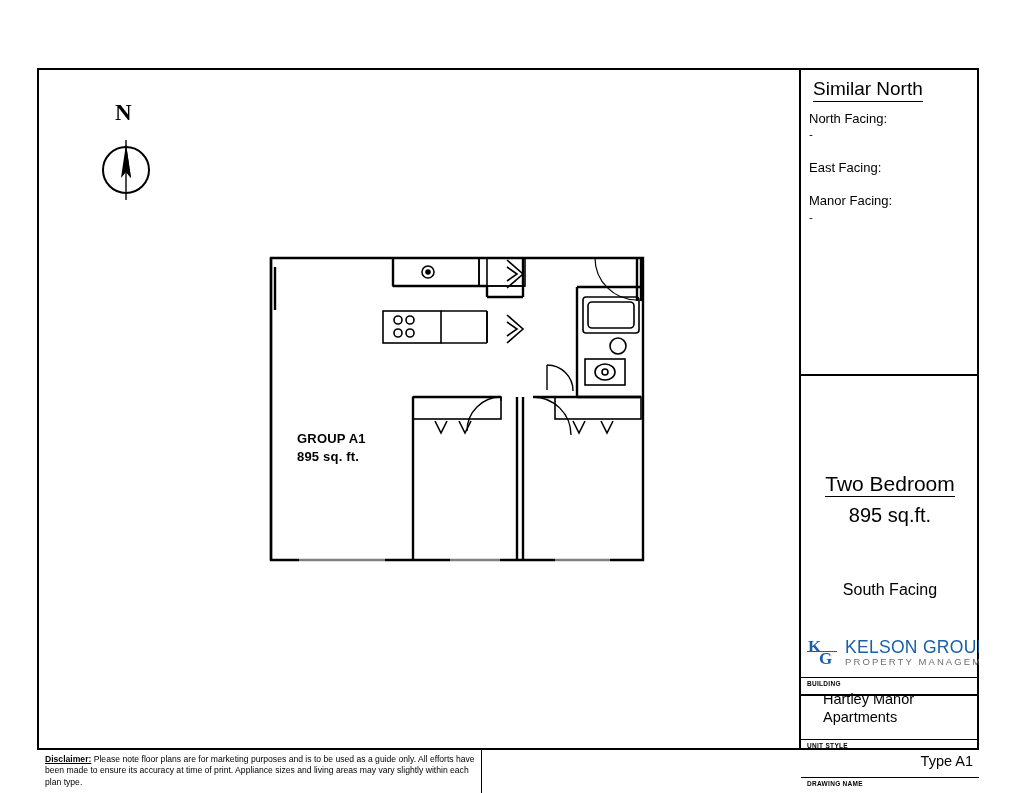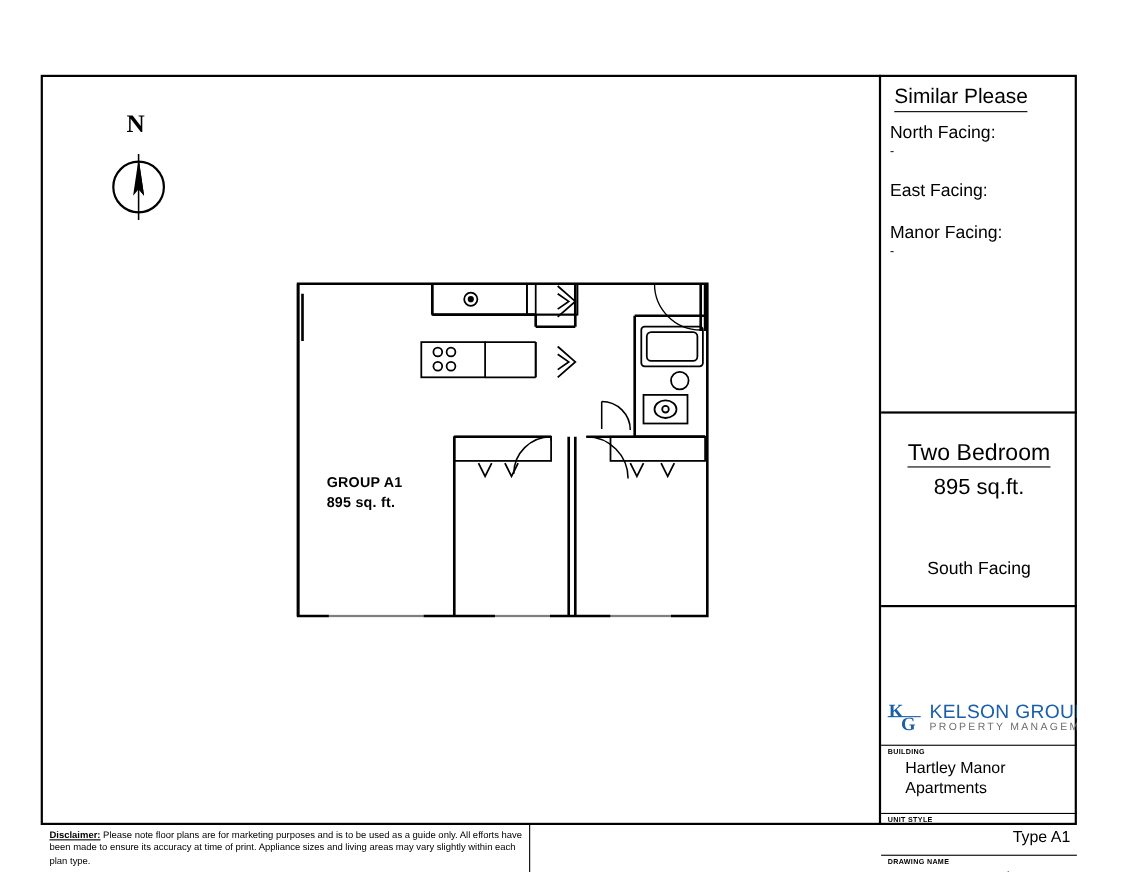--- a/index.html
+++ b/index.html
@@ -57,34 +57,34 @@
     border-bottom: 1.5px solid #000;
     display: inline-block;
     line-height: 1.15;
     margin: 0 0 8px 4px;
     padding-bottom: 1px;
   }
   .facing-group {
     margin-bottom: 16px;
   }
   .facing-label {
-    font-size: 16px;
+    font-size: 13px;
     line-height: 1.35;
   }
   .facing-value {
     font-size: 11.5px;
     line-height: 1.35;
   }
 
   .suite-summary {
     position: absolute;
     left: 0;
     top: 308px;
     width: 100%;
-    height: 176px;
+    height: 320px;
     box-sizing: border-box;
     border-bottom: 2px solid #000;
     display: flex;
     flex-direction: column;
     align-items: center;
     justify-content: center;
     gap: 7px;
   }
   .summary-type {
     font-size: 21px;
@@ -377,21 +377,21 @@
   </div>
 
   <div class="unit-label">
     <div>GROUP A1</div>
     <div>895 sq. ft.</div>
   </div>
 
   <div class="info-panel">
 
     <div class="similar-suites">
-      <div class="similar-title">Similar Please</div>
+      <div class="similar-title">Similar North</div>
       <div class="facing-group">
         <div class="facing-label">North Facing:</div>
         <div class="facing-value">-</div>
       </div>
       <div class="facing-group">
         <div class="facing-label">East Facing:</div>
         <div class="facing-value"></div>
       </div>
       <div class="facing-group">
         <div class="facing-label">Manor Facing:</div>

